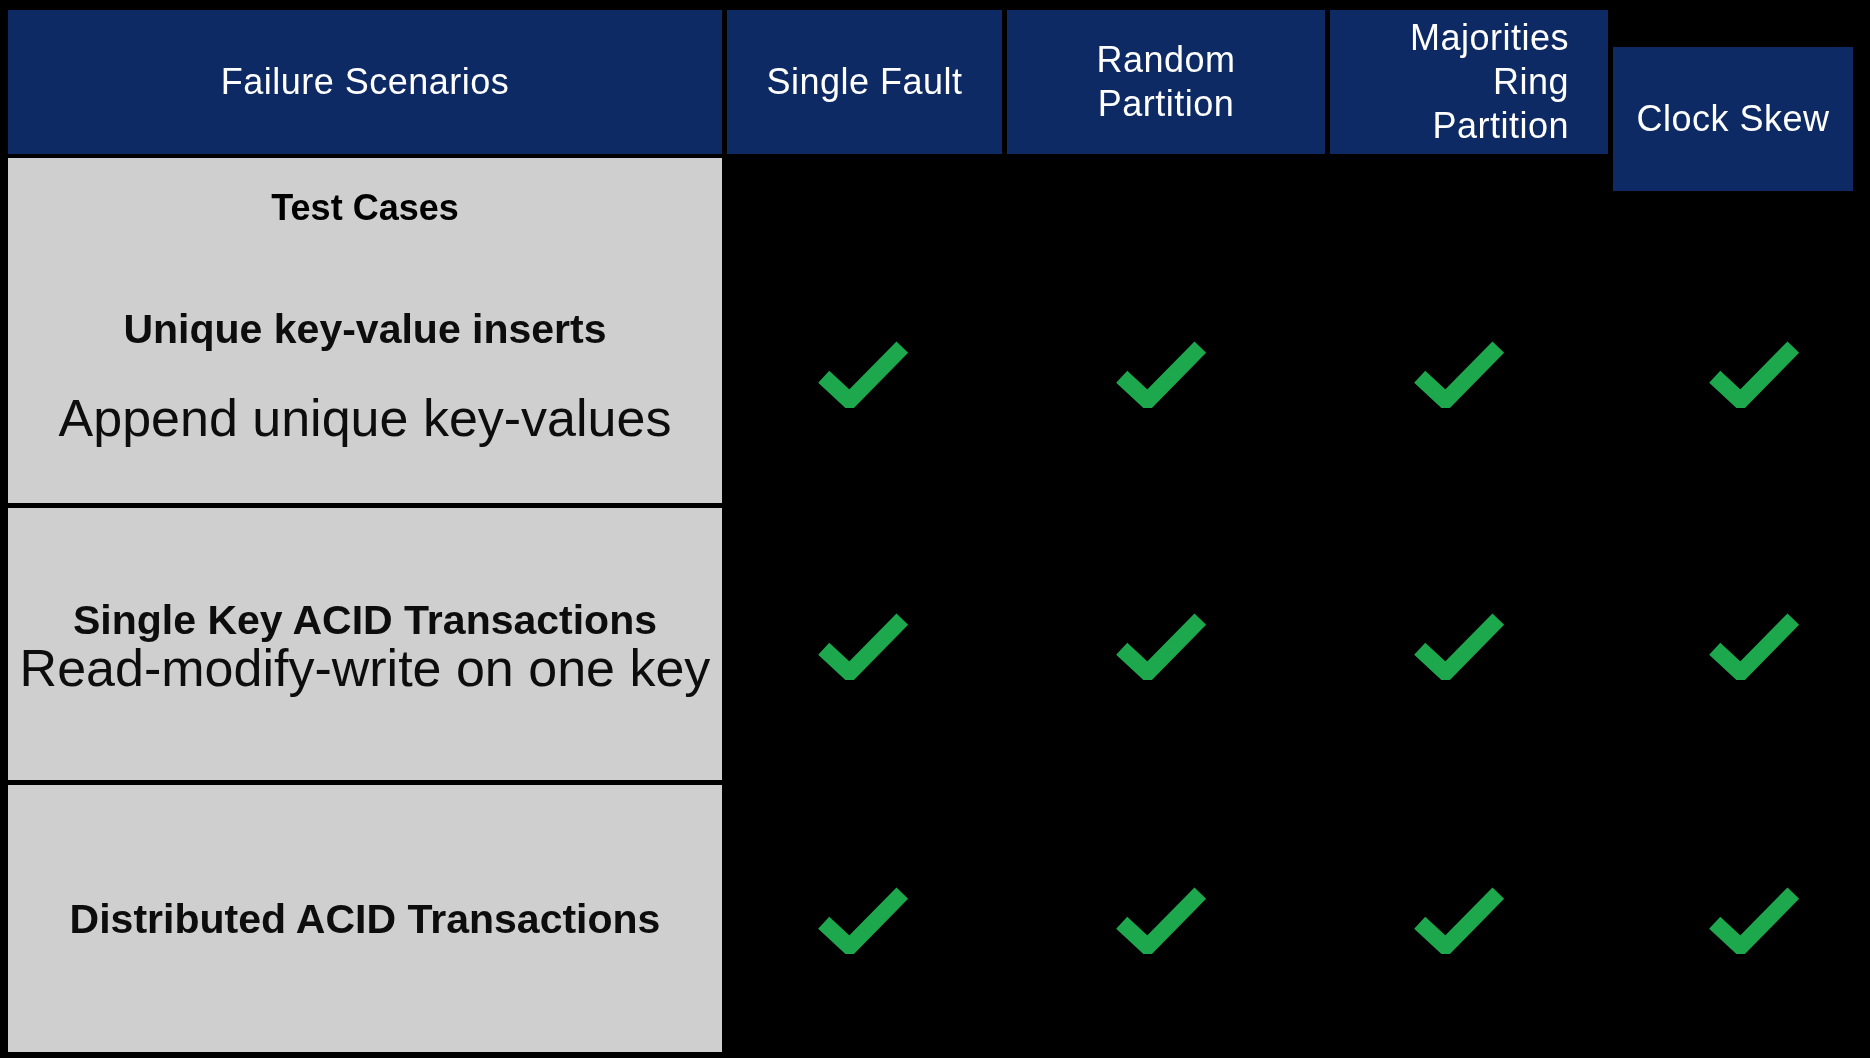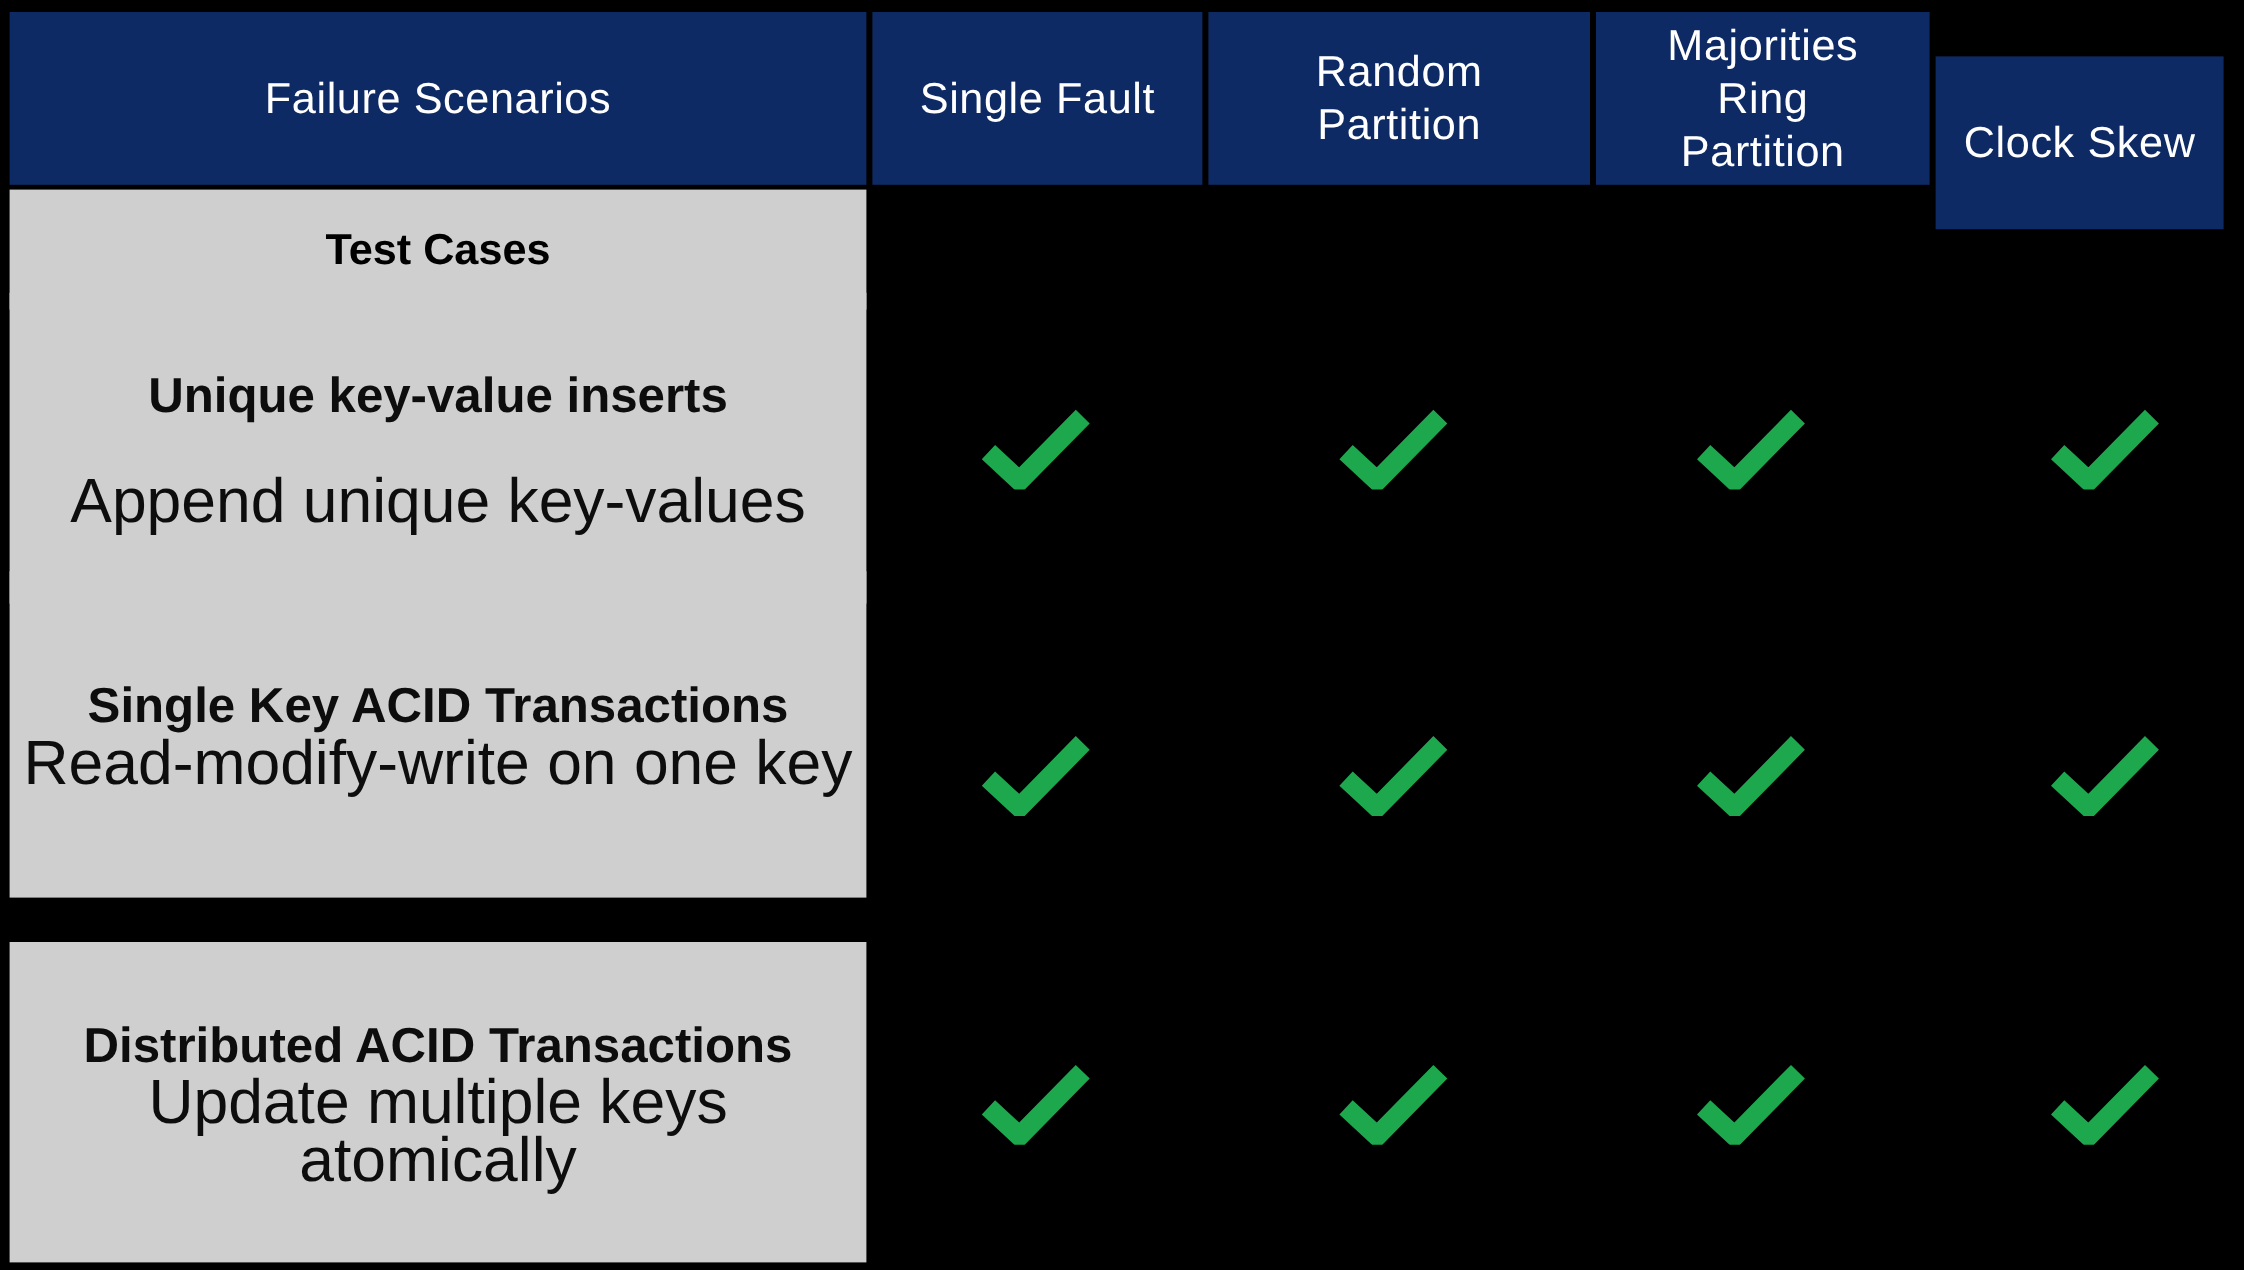--- a/index.html
+++ b/index.html
@@ -68,28 +68,28 @@
     display: flex;
     align-items: center;
     justify-content: center;
   }
   .check-cell svg { display: block; }
 
   
   .c0  { left: 8px;    width: 714px; }
   .c1  { left: 727px;  width: 275px; }
   .c2  { left: 1007px; width: 318px; }
-  .c3  { left: 1330px; width: 278px; }
+  .c3  { left: 1330px; width: 278px; text-align: right; }
   .c4  { left: 1613px; width: 240px; margin-top: 37px; }
   .hdr-row { top: 10px; height: 144px; }
 
   
   .r-sub { top: 158px; height: 100px; }
   .r1    { top: 244px; height: 259px; gap: 41px; }
-  .r2    { top: 476px; height: 272px; }
+  .r2    { top: 508px; height: 272px; }
   .r3    { top: 785px; height: 267px; }
 
   
   .ck-x1 { left: 817px; }
   .ck-x2 { left: 1115px; }
   .ck-x3 { left: 1413px; }
   .ck-x4 { left: 1708px; }
   .ck-y1 { top: 338px; }
   .ck-y2 { top: 610px; }
   .ck-y3 { top: 884px; }
@@ -122,21 +122,20 @@
   <div class="row-subtitle">Append unique key-values</div>
 </div>
 
 <div class="abs rowcell r2 c0">
   <div class="row-title">Single Key ACID Transactions</div>
   <div class="row-subtitle">Read-modify-write on one key</div>
 </div>
 
 <div class="abs rowcell r3 c0">
   <div class="row-title">Distributed ACID Transactions</div>
-  <div class="row-subtitle">Update multiple keys atomically</div>
 </div>
 
 <div class="abs check-cell ck-x1 ck-y1">
   <svg width="92" height="70" viewBox="0 0 96 72">
       <polyline points="7,40 34,65 89,9" fill="none" stroke="#1ea84e" stroke-width="17" stroke-linecap="butt" stroke-linejoin="miter"></polyline>
     </svg>
 </div>
 <div class="abs check-cell ck-x2 ck-y1">
   <svg width="92" height="70" viewBox="0 0 96 72">
       <polyline points="7,40 34,65 89,9" fill="none" stroke="#1ea84e" stroke-width="17" stroke-linecap="butt" stroke-linejoin="miter"></polyline>

